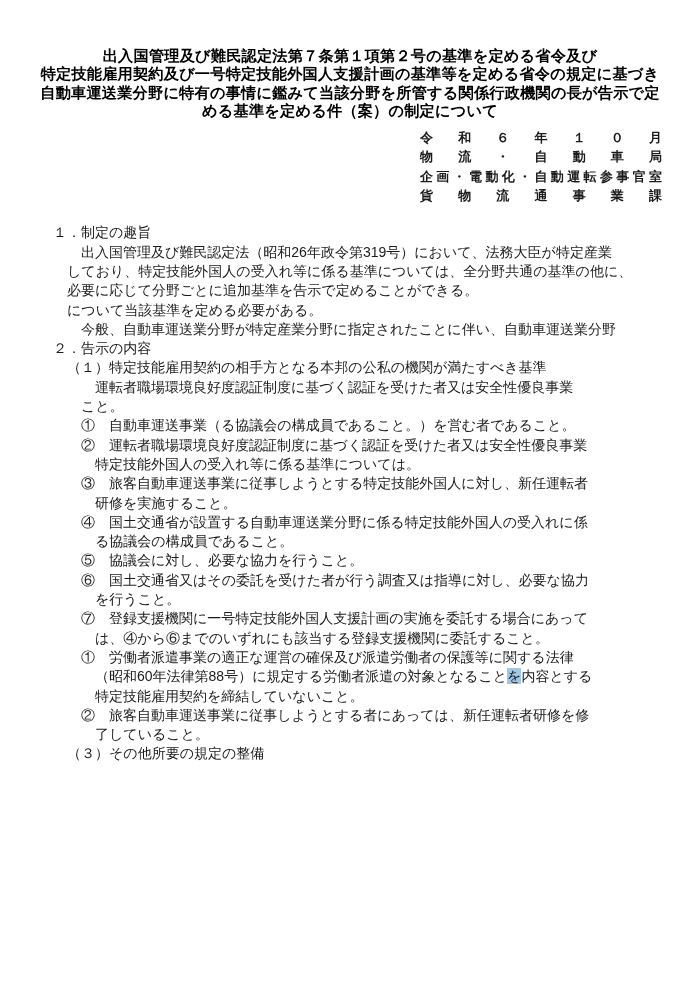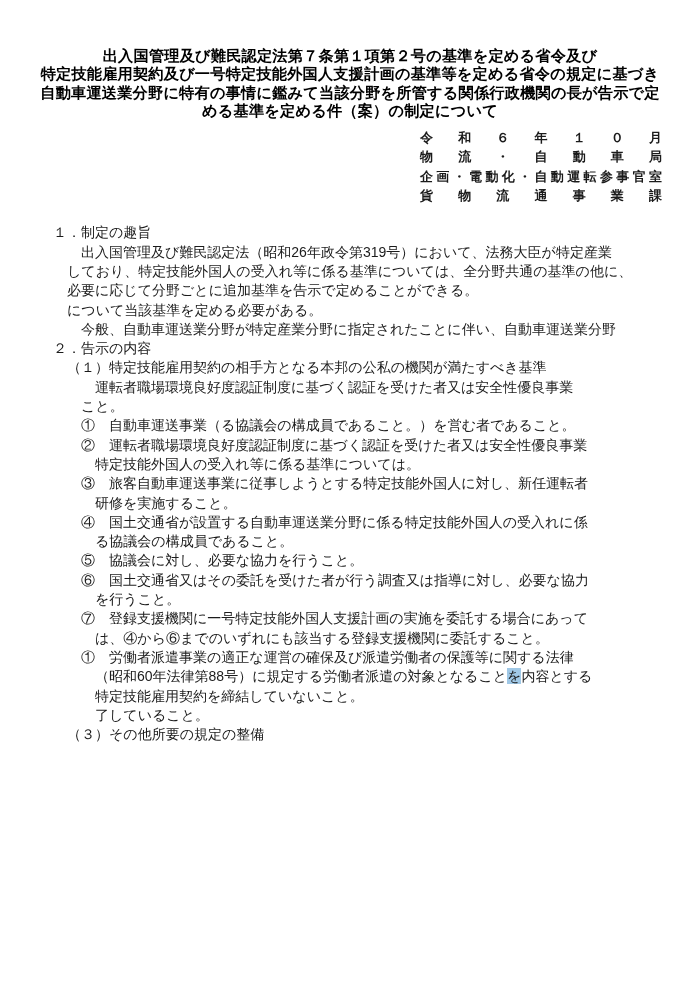--- a/index.html
+++ b/index.html
@@ -90,20 +90,21 @@
         <div class="line"><span>　　④　国土交通省が設置する自動車運送業分野に係る特定技能外国人の受入れに係</span></div>
         <div class="line"><span>　　　る協議会の構成員であること。</span></div>
         <div class="line"><span>　　⑤　協議会に対し、必要な協力を行うこと。</span></div>
         <div class="line"><span>　　⑥　国土交通省又はその委託を受けた者が行う調査又は指導に対し、必要な協力</span></div>
         <div class="line"><span>　　　を行うこと。</span></div>
         <div class="line"><span>　　⑦　登録支援機関に一号特定技能外国人支援計画の実施を委託する場合にあって</span></div>
         <div class="line"><span>　　　は、④から⑥までのいずれにも該当する登録支援機関に委託すること。</span></div>
         <div class="line"><span>　　①　労働者派遣事業の適正な運営の確保及び派遣労働者の保護等に関する法律</span></div>
         <div class="line"><span>　　　（昭和60年法律第88号）に規定する労働者派遣の対象となること</span><span class="hl">を</span><span>内容とする</span></div>
         <div class="line"><span>　　　特定技能雇用契約を締結していないこと。</span></div>
+        <div class="line"><span>　　②　旅客自動車運送事業に従事しようとする者にあっては、新任運転者研修を修</span></div>
         <div class="line"><span>　　　了していること。</span></div>
         <div class="line"><span>　（３）その他所要の規定の整備</span></div>
       </div>
 
     <div class="section section-schedule">
         <div class="line"><span>３．今後の予定</span></div>
         <div class="line"><span>　公　布：　令和６年１１月（予定）</span></div>
         <div class="line"><span>　施　行：　公布の日（予定）</span></div>
       </div>
   </div>

